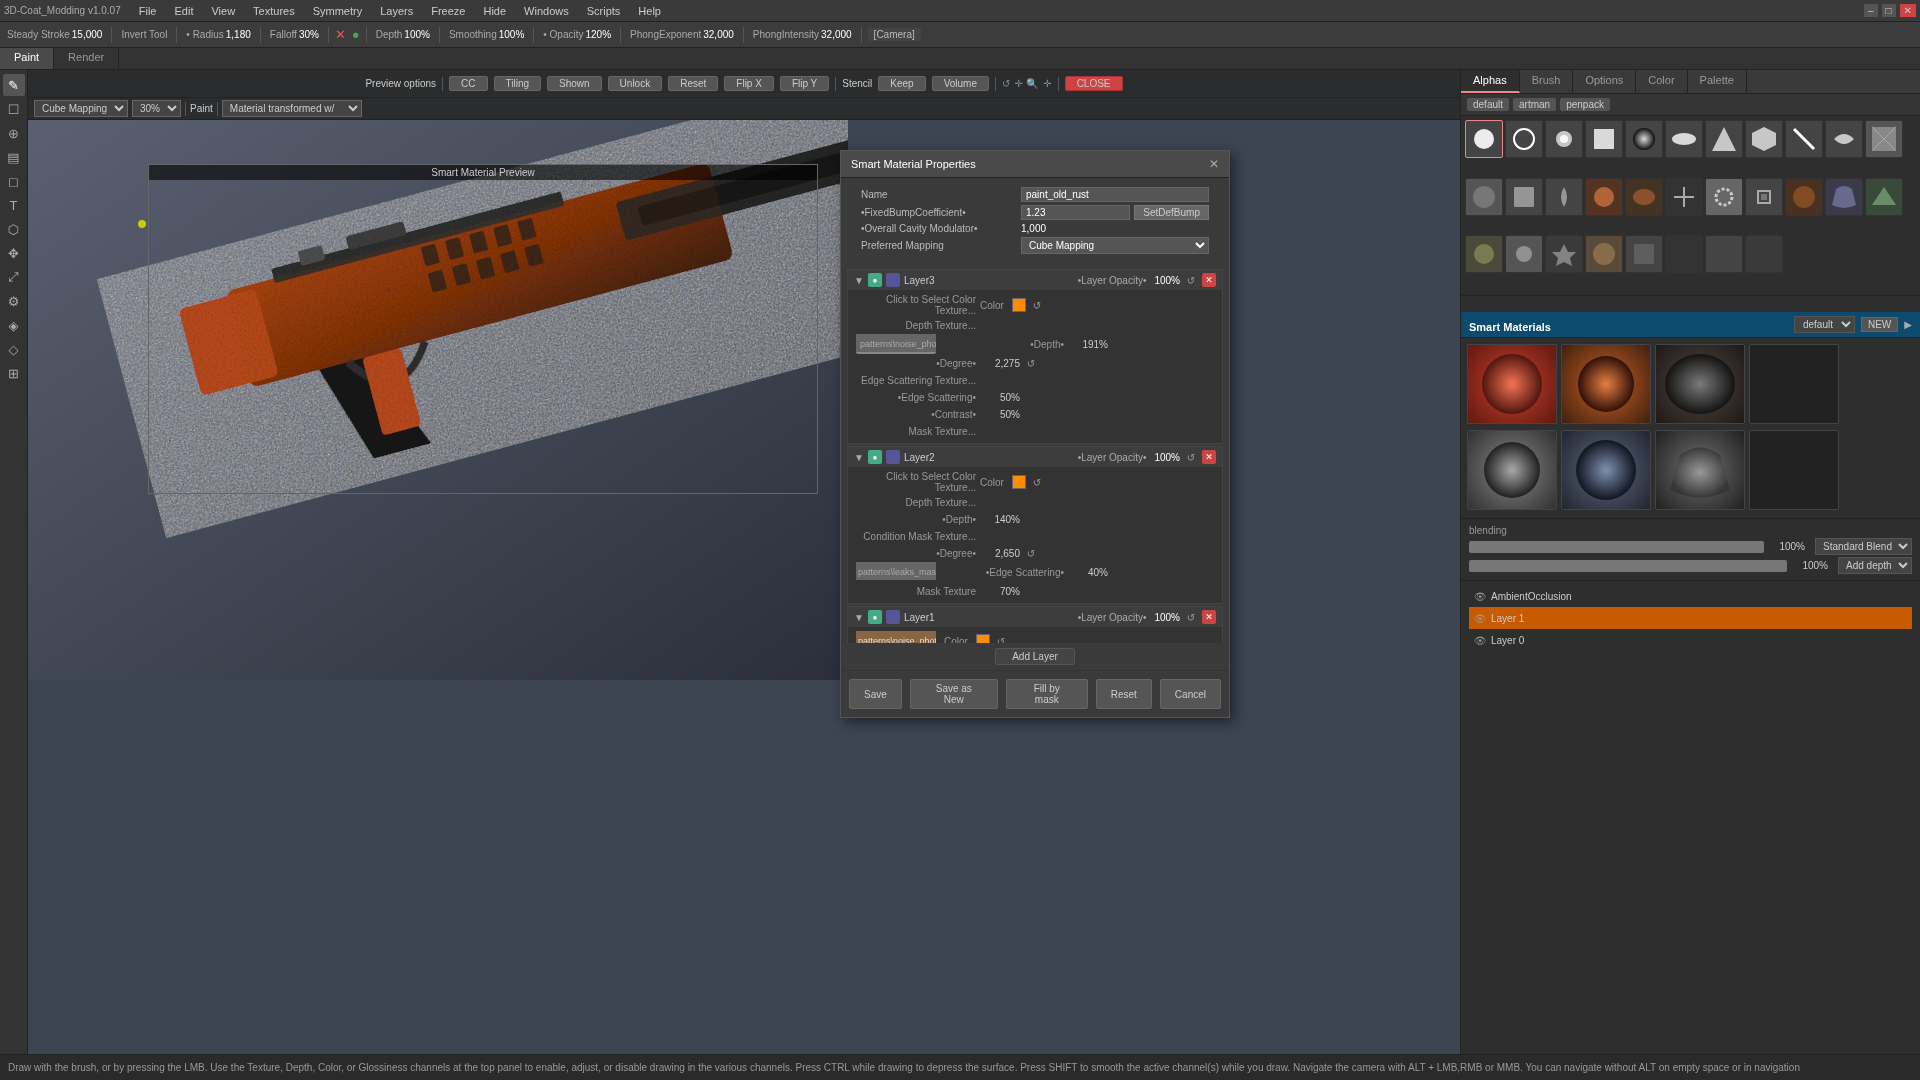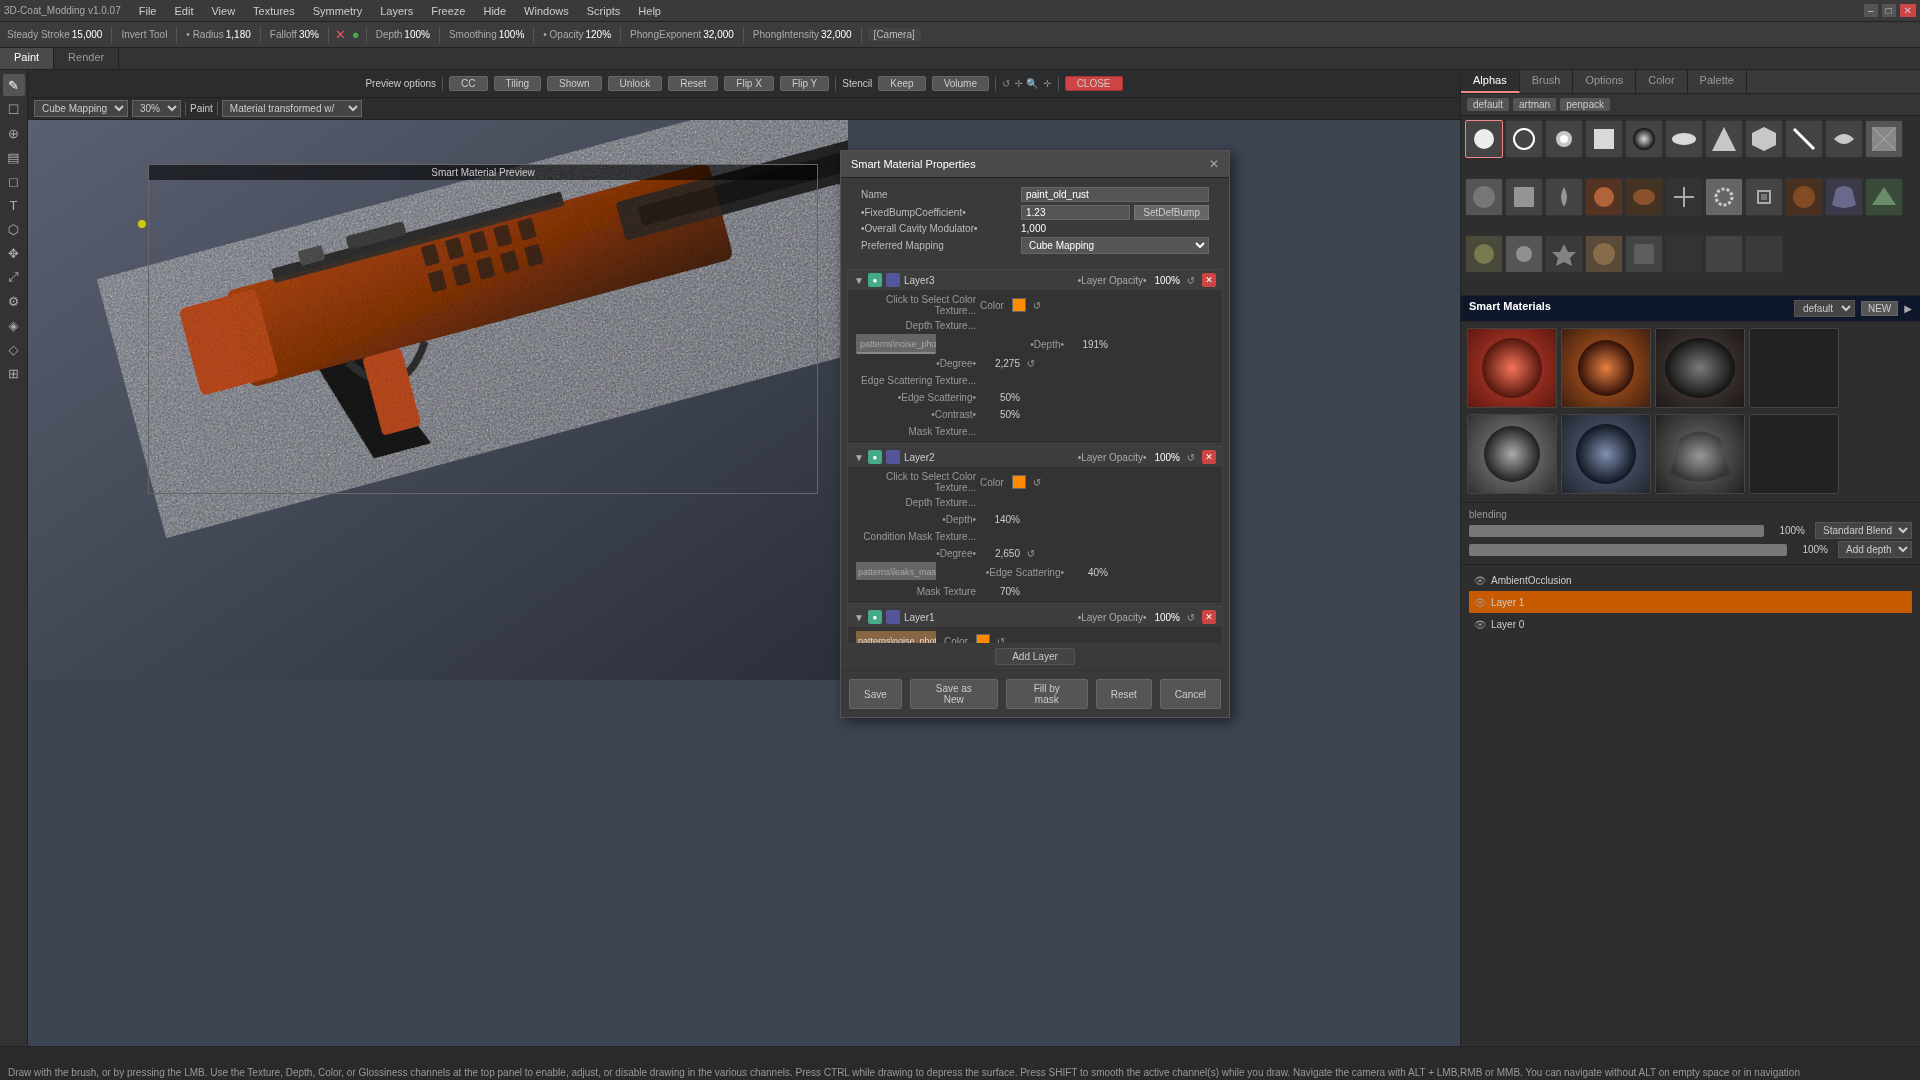--- a/index.html
+++ b/index.html
@@ -55,21 +55,21 @@
 
     #rp-presets-row { display: flex; align-items: center; gap: 4px; padding: 3px 6px; background: #353535; border-bottom: 1px solid #222; height: 22px; font-size: 10px; }
     .preset-tag { background: #555; padding: 1px 6px; border-radius: 2px; color: #ccc; font-size: 10px; cursor: pointer; }
 
     
     #brush-grid { display: flex; flex-wrap: wrap; gap: 2px; padding: 4px; background: #2e2e2e; border-bottom: 1px solid #222; height: 180px; overflow: hidden; }
     .brush-cell { width: 38px; height: 38px; background: #444; border: 1px solid #333; display: flex; align-items: center; justify-content: center; cursor: pointer; border-radius: 2px; }
     .brush-cell.active { border-color: #e88; }
 
     
-    #smp-header { display: flex; align-items: flex-start; justify-content: space-between; padding: 4px 8px; background: #0f172a; border-bottom: 1px solid #222; }
+    #smp-header { display: flex; align-items: flex-end; justify-content: space-between; padding: 4px 8px; background: #0c4a6e; border-bottom: 1px solid #222; margin-top: 16px; }
     .smp-title { color: #fff; font-size: 11px; font-weight: bold; }
 
     #smp-grid { display: flex; flex-wrap: wrap; gap: 4px; padding: 6px; background: #2e2e2e; height: 180px; overflow: hidden; }
     .smp-cell { width: 90px; height: 80px; background: #333; border: 1px solid #444; cursor: pointer; border-radius: 2px; overflow: hidden; display: flex; align-items: center; justify-content: center; font-size: 9px; color: #999; }
 
     
     #blend-section { padding: 4px 8px; background: #2e2e2e; border-top: 1px solid #222; font-size: 10px; }
     .blend-row { display: flex; align-items: center; gap: 6px; margin: 2px 0; }
     .blend-label { color: #999; width: 50px; }
     .blend-bar { flex: 1; height: 12px; background: #444; border-radius: 2px; position: relative; }
@@ -81,21 +81,21 @@
     .map-row { display: flex; align-items: center; gap: 4px; margin: 2px 0; }
 
     
     #layer-list { padding: 4px 8px; background: #2e2e2e; border-top: 1px solid #222; font-size: 10px; flex: 1; }
     .layer-row { display: flex; align-items: center; gap: 4px; padding: 2px 4px; cursor: pointer; height: 22px; }
     .layer-row.active { background: #c85a00; }
     .layer-eye { width: 14px; height: 14px; display: flex; align-items: center; justify-content: center; color: #999; cursor: pointer; }
     .layer-name { flex: 1; color: #ccc; }
 
     
-    #status-bar { position: fixed; bottom: 0; left: 0; right: 0; background: #2a2a2a; height: 34px; padding: 2px 8px; font-size: 10px; color: #999; border-top: 1px solid #222; display: flex; flex-direction: column; justify-content: flex-end; }
+    #status-bar { position: fixed; bottom: 0; left: 0; right: 0; background: #2a2a2a; height: 26px; padding: 2px 8px; font-size: 10px; color: #999; border-top: 1px solid #222; display: flex; flex-direction: column; justify-content: center; }
 
     
     #smp-dialog { position: absolute; top: 150px; left: 840px; width: 390px; background: #3a3a3a; border: 1px solid #555; z-index: 100; box-shadow: 4px 4px 12px rgba(0,0,0,0.5); }
     #smp-dialog-title { background: #4a4a4a; padding: 6px 10px; font-size: 11px; color: #fff; display: flex; justify-content: space-between; align-items: center; border-bottom: 1px solid #222; }
     .dialog-close { cursor: pointer; color: #aaa; font-size: 12px; }
     .smp-form { padding: 6px 20px; }
     .smp-form-row { display: flex; align-items: center; margin: 3px 0; font-size: 10px; }
     .smp-form-label { color: #bbb; width: 160px; flex-shrink: 0; }
     .smp-form-val { color: #fff; flex: 1; }
     .smp-form-input { background: #555; border: 1px solid #666; color: #fff; padding: 1px 4px; font-size: 10px; flex: 1; }

